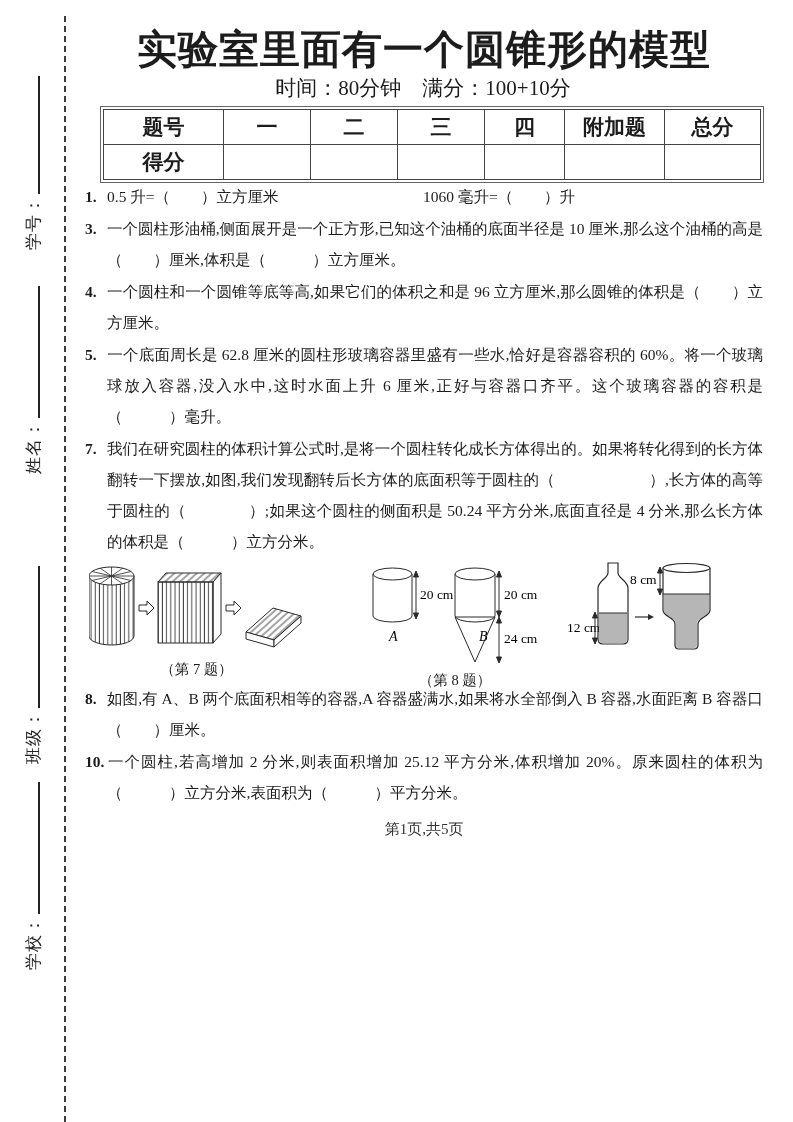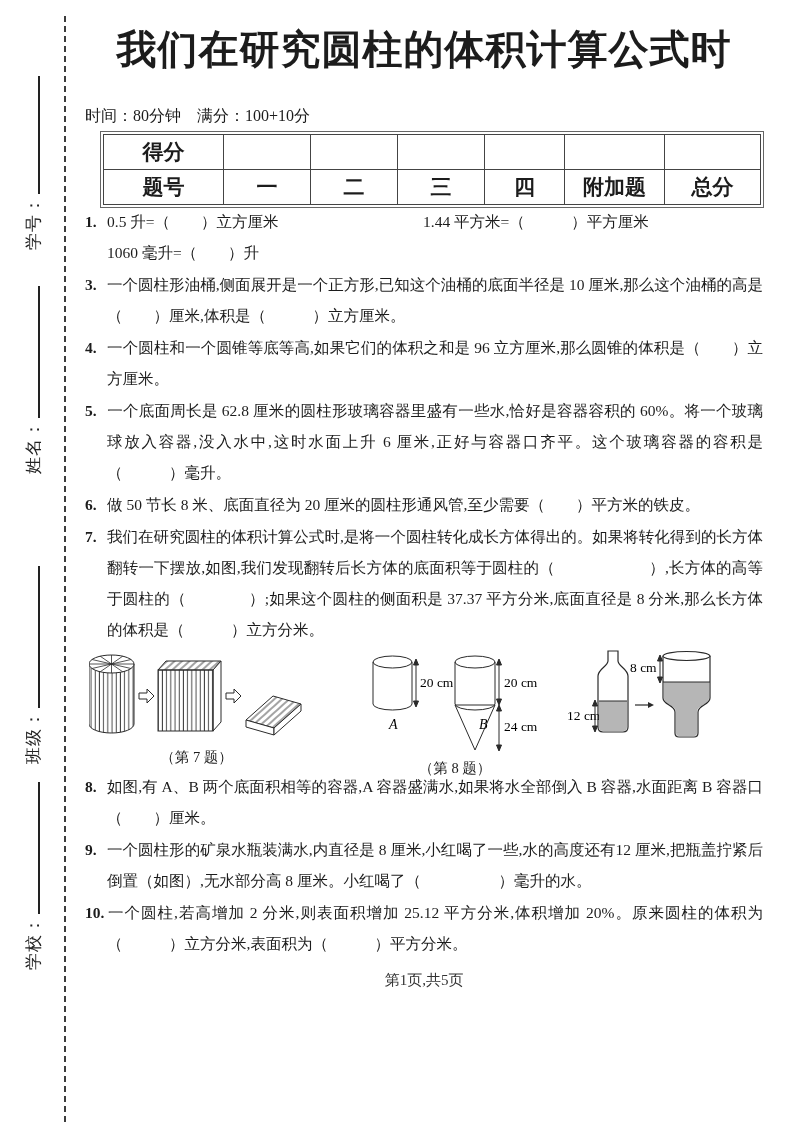--- a/index.html
+++ b/index.html
@@ -23,21 +23,21 @@
   }
   .sf1{top:250px}.sf1 .fill-line{width:118px}
   .sf2{top:474px}.sf2 .fill-line{width:132px}
   .sf3{top:764px}.sf3 .fill-line{width:142px}
   .sf4{top:970px}.sf4 .fill-line{width:132px}
 
   
   .content{position:absolute;left:85px;top:0;width:678px;}
   .title{font-size:40px;font-weight:700;text-align:center;margin:26px 0 0 0;line-height:1.2;letter-spacing:1px;}
   .subtitle{font-size:32px;font-weight:700;text-align:center;margin:14px 0 0 0;line-height:1.2;}
-  .meta{text-align:left;font-size:16px;margin-top:32px;padding-right:2px;}
+  .meta{text-align:center;font-size:21px;margin-top:0;padding-right:2px;}
 
   table.score{
     border-collapse:collapse;margin:7px 0 0 18px;width:657px;
     outline:1px solid #666;outline-offset:2px;table-layout:fixed;
   }
   table.score td{
     border:1.5px solid #444;height:34px;text-align:center;
     font-size:21px;font-weight:700;padding:0;
   }
   .sec-head{margin-top:17px;font-size:15.5px;line-height:26px;}
@@ -72,77 +72,73 @@
   </div>
   <div class="seal-field sf3">
     <span>班级：</span><span class="fill-line"></span>
   </div>
   <div class="seal-field sf4">
     <span>学校：</span><span class="fill-line"></span>
   </div>
 
   <div class="content">
 
-    <h1 class="title">我们在研究圆柱的体积计算公式时</h1>
+    <h1 class="title">实验室里面有一个圆锥形的模型</h1>
     <div class="meta">时间：80分钟　满分：100+10分</div>
 
     <table class="score">
       <colgroup>
         <col style="width:120px">
           <col style="width:87px">
           <col style="width:87px">
           <col style="width:87px">
         <col style="width:80px">
           <col style="width:100px">
           <col style="width:96px">
       </colgroup>
       <tbody>
           <tr>
-        <td>得分</td>
-        <td></td>
-        <td></td>
-        <td></td>
-        <td></td>
-        <td></td>
-        <td></td>
-      </tr>
-      <tr>
         <td>题号</td>
         <td>一</td>
         <td>二</td>
         <td>三</td>
         <td>四</td>
         <td>附加题</td>
         <td>总分</td>
       </tr>
+      <tr>
+        <td>得分</td>
+        <td></td>
+        <td></td>
+        <td></td>
+        <td></td>
+        <td></td>
+        <td></td>
+      </tr>
     </tbody>
       </table>
 
 
     <div class="q">
       <span class="qnum">1.</span><span class="q1grid">
         <span>0.5 升=（　　）立方厘米</span>
-        <span>1.44 平方米=（　　　）平方厘米</span>
         <span>1060 毫升=（　　）升</span>
       </span>
     </div>
     <div class="q">
       <span class="qnum">3.</span><span>一个圆柱形油桶,侧面展开是一个正方形,已知这个油桶的底面半径是 10 厘米,那么这个油桶的高是（　　）厘米,体积是（　　　）立方厘米。</span>
     </div>
     <div class="q">
       <span class="qnum">4.</span><span>一个圆柱和一个圆锥等底等高,如果它们的体积之和是 96 立方厘米,那么圆锥的体积是（　　）立方厘米。</span>
     </div>
     <div class="q">
       <span class="qnum">5.</span><span>一个底面周长是 62.8 厘米的圆柱形玻璃容器里盛有一些水,恰好是容器容积的 60%。将一个玻璃球放入容器,没入水中,这时水面上升 6 厘米,正好与容器口齐平。这个玻璃容器的容积是（　　　）毫升。</span>
     </div>
     <div class="q">
-      <span class="qnum">6.</span><span>做 50 节长 8 米、底面直径为 20 厘米的圆柱形通风管,至少需要（　　）平方米的铁皮。</span>
-    </div>
-    <div class="q">
-      <span class="qnum">7.</span><span>我们在研究圆柱的体积计算公式时,是将一个圆柱转化成长方体得出的。如果将转化得到的长方体翻转一下摆放,如图,我们发现翻转后长方体的底面积等于圆柱的（　　　　　　）,长方体的高等于圆柱的（　　　　）;如果这个圆柱的侧面积是 37.37 平方分米,底面直径是 8 分米,那么长方体的体积是（　　　）立方分米。</span>
+      <span class="qnum">7.</span><span>我们在研究圆柱的体积计算公式时,是将一个圆柱转化成长方体得出的。如果将转化得到的长方体翻转一下摆放,如图,我们发现翻转后长方体的底面积等于圆柱的（　　　　　　）,长方体的高等于圆柱的（　　　　）;如果这个圆柱的侧面积是 50.24 平方分米,底面直径是 4 分米,那么长方体的体积是（　　　）立方分米。</span>
     </div>
 
     <div class="figures">
 
       <figure class="fig fig7">
         <svg width="215" height="95" viewBox="0 0 215 95">
           <defs>
             <pattern id="vs" width="4.2" height="8" patternUnits="userSpaceOnUse">
               <line x1="2" y1="0" x2="2" y2="8" stroke="#333" stroke-width="0.9"></line>
             </pattern>
@@ -249,21 +245,18 @@
             <line x1="100" y1="34" x2="147" y2="34" stroke="#2a2a2a" stroke-width="1"></line>
           </g>
         </svg>
       </figure>
     </div>
 
     <div class="q">
       <span class="qnum">8.</span><span>如图,有 A、B 两个底面积相等的容器,A 容器盛满水,如果将水全部倒入 B 容器,水面距离 B 容器口（　　）厘米。</span>
     </div>
     <div class="q">
-      <span class="qnum">9.</span><span>一个圆柱形的矿泉水瓶装满水,内直径是 8 厘米,小红喝了一些,水的高度还有12 厘米,把瓶盖拧紧后倒置（如图）,无水部分高 8 厘米。小红喝了（　　　　　）毫升的水。</span>
-    </div>
-    <div class="q">
       <span class="qnum">10.</span><span>一个圆柱,若高增加 2 分米,则表面积增加 25.12 平方分米,体积增加 20%。原来圆柱的体积为（　　　）立方分米,表面积为（　　　）平方分米。</span>
     </div>
 
     <div class="footer">第1页,共5页</div>
   </div>
 </div>
 
 </body></html>

